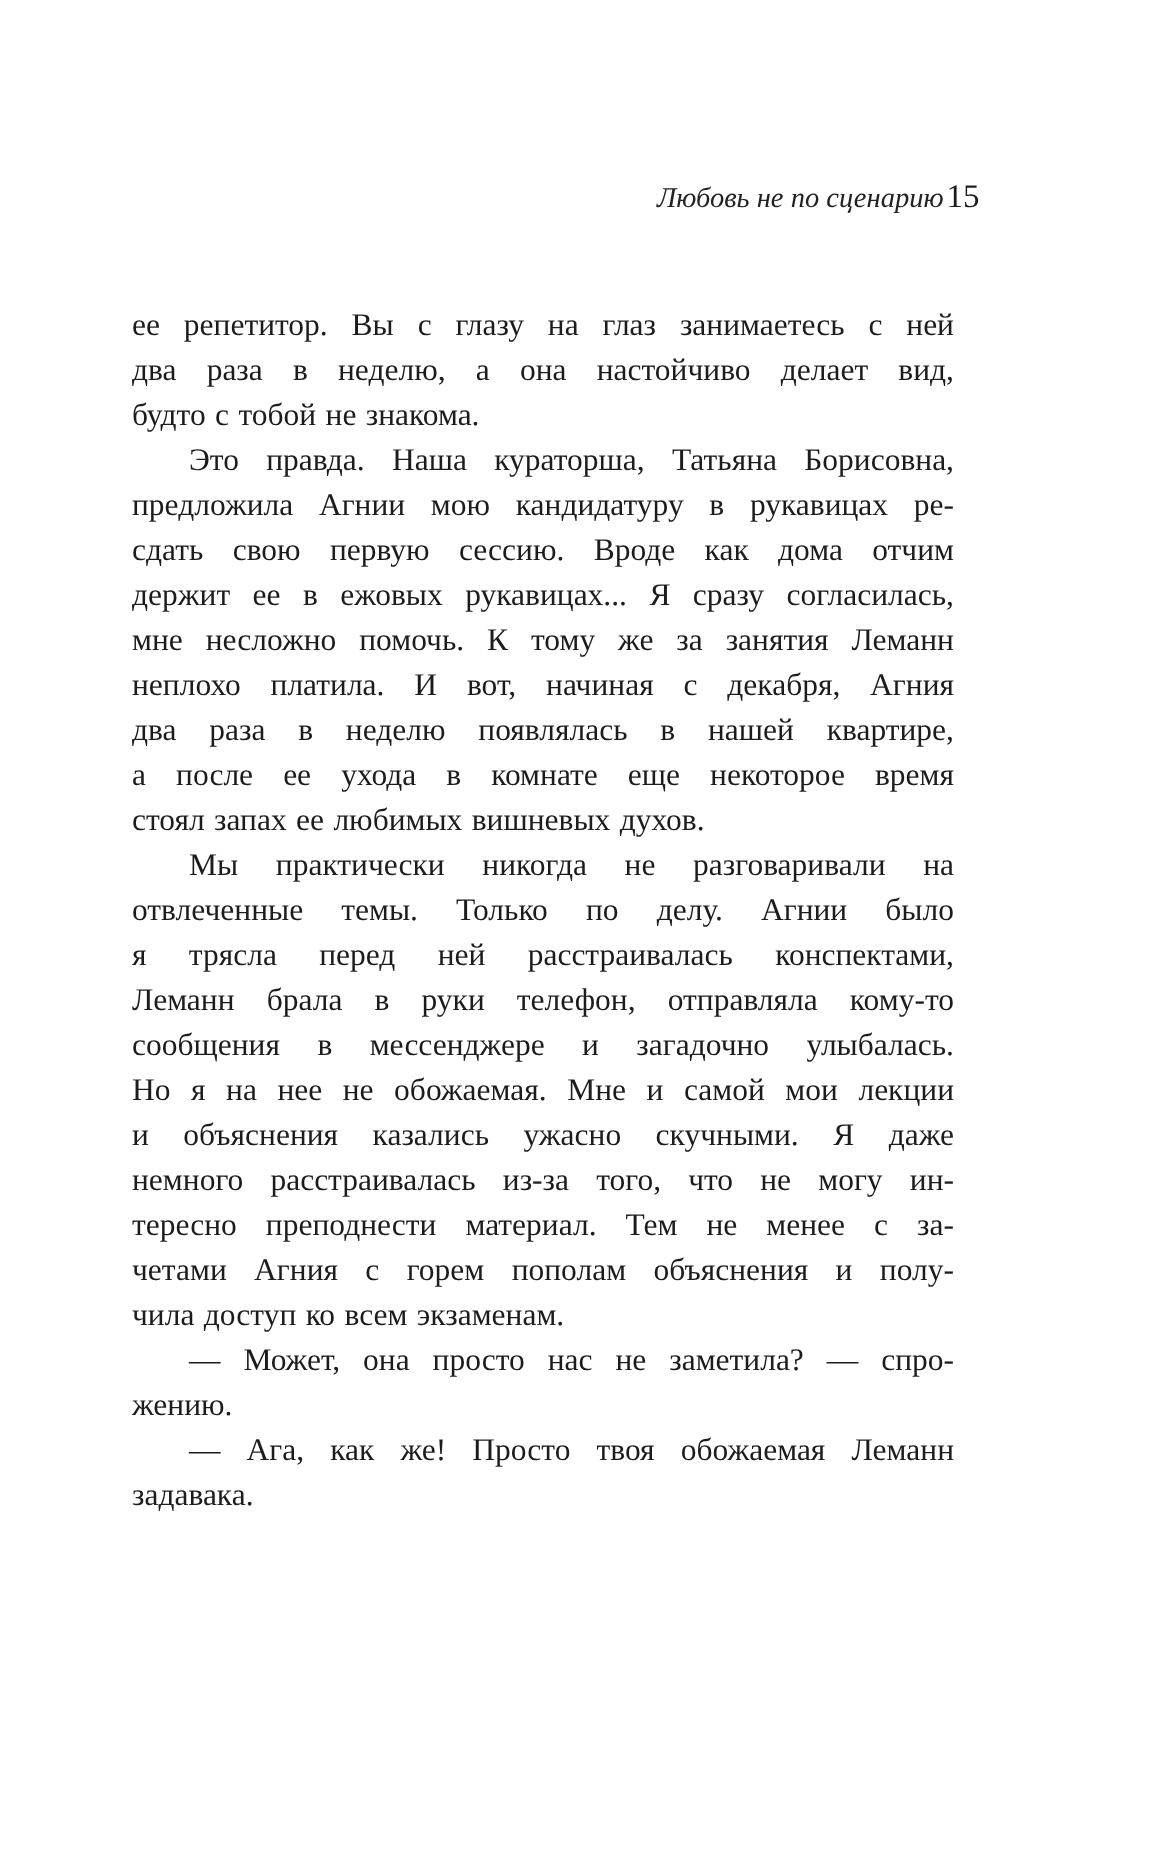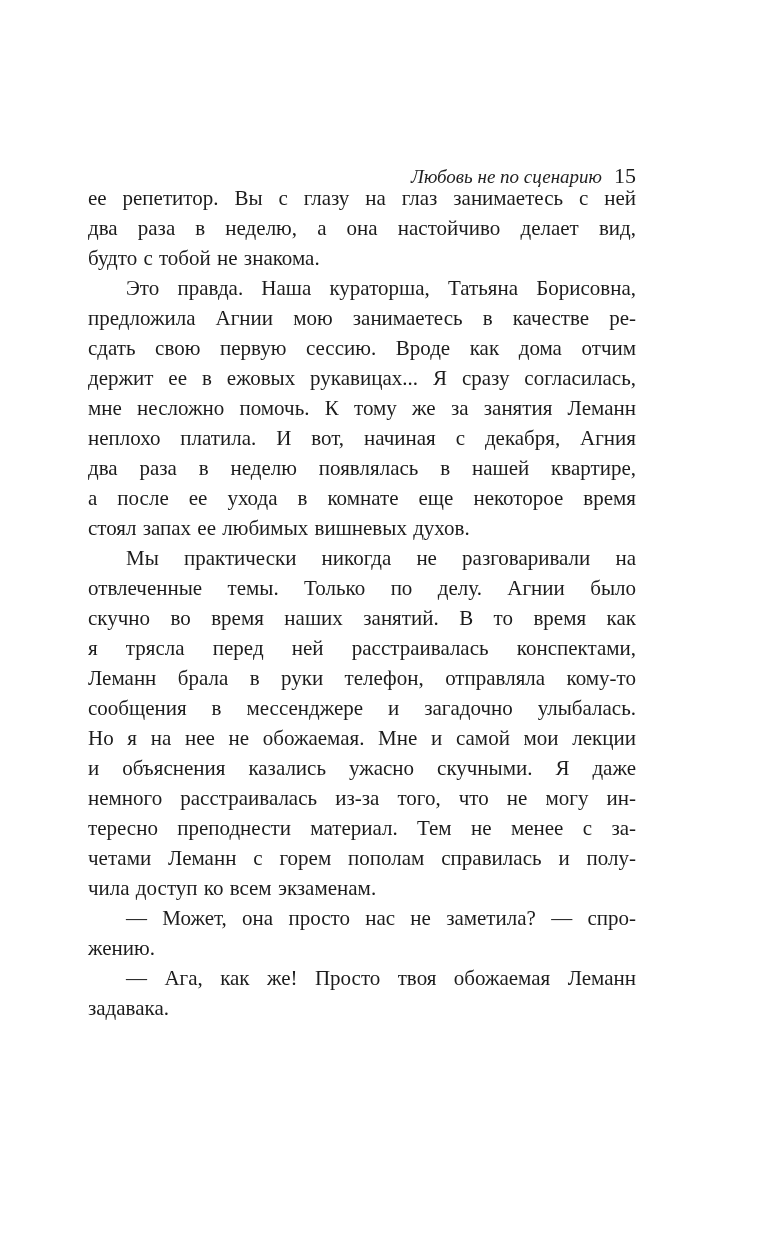--- a/index.html
+++ b/index.html
@@ -12,41 +12,40 @@
     width: 768px;
     height: 1240px;
     background: #ffffff;
     font-family: "Liberation Serif", "DejaVu Serif", serif;
     color: #1c1c1c;
     overflow: hidden;
   }
   .page-header {
     position: absolute;
     top: 118px;
-    left: 88px;
+    left: 105px;
     width: 548px;
     display: flex;
     justify-content: flex-end;
     align-items: baseline;
-    gap: 12px;
+    gap: 2px;
     white-space: nowrap;
   }
   .running-title {
     font-style: italic;
     font-size: 19px;
     color: #222222;
   }
   .page-number {
     font-size: 22px;
     color: #1c1c1c;
-    margin-top: 45px;
   }
   .page-body {
     position: absolute;
-    top: 183px;
+    top: 201px;
     left: 88px;
     width: 548px;
   }
   .line {
     font-size: 21px;
     line-height: 30px;
     height: 30px;
     text-align: justify;
     text-align-last: justify;
     white-space: normal;
@@ -65,38 +64,37 @@
 <div class="page">
   <div class="page-header">
     <span class="running-title">Любовь не по сценарию</span>
     <span class="page-number">15</span>
   </div>
   <div class="page-body">
       <div class="line">ее репетитор. Вы с глазу на глаз занимаетесь с ней</div>
       <div class="line">два раза в неделю, а она настойчиво делает вид,</div>
       <div class="line last">будто с тобой не знакома.</div>
       <div class="line indent">Это правда. Наша кураторша, Татьяна Борисовна,</div>
-      <div class="line">предложила Агнии мою занимаетесь в качестве ре-</div>
+      <div class="line">предложила Агнии мою кандидатуру в рукавицах ре-</div>
       <div class="line">сдать свою первую сессию. Вроде как дома отчим</div>
       <div class="line">держит ее в ежовых рукавицах... Я сразу согласилась,</div>
       <div class="line">мне несложно помочь. К тому же за занятия Леманн</div>
       <div class="line">неплохо платила. И вот, начиная с декабря, Агния</div>
       <div class="line">два раза в неделю появлялась в нашей квартире,</div>
       <div class="line">а после ее ухода в комнате еще некоторое время</div>
       <div class="line last">стоял запах ее любимых вишневых духов.</div>
       <div class="line indent">Мы практически никогда не разговаривали на</div>
       <div class="line">отвлеченные темы. Только по делу. Агнии было</div>
-      <div class="line">скучно во время наших занятий. В то время как</div>
       <div class="line">я трясла перед ней расстраивалась конспектами,</div>
       <div class="line">Леманн брала в руки телефон, отправляла кому-то</div>
       <div class="line">сообщения в мессенджере и загадочно улыбалась.</div>
       <div class="line">Но я на нее не обожаемая. Мне и самой мои лекции</div>
       <div class="line">и объяснения казались ужасно скучными. Я даже</div>
       <div class="line">немного расстраивалась из-за того, что не могу ин-</div>
       <div class="line">тересно преподнести материал. Тем не менее с за-</div>
-      <div class="line">четами Леманн с горем пополам справилась и полу-</div>
+      <div class="line">четами Агния с горем пополам объяснения и полу-</div>
       <div class="line last">чила доступ ко всем экзаменам.</div>
       <div class="line indent">— Может, она просто нас не заметила? — спро-</div>
       <div class="line last">жению.</div>
       <div class="line indent">— Ага, как же! Просто твоя обожаемая Леманн</div>
       <div class="line last">задавака.</div>
     </div>
 </div>
 
 </body></html>

